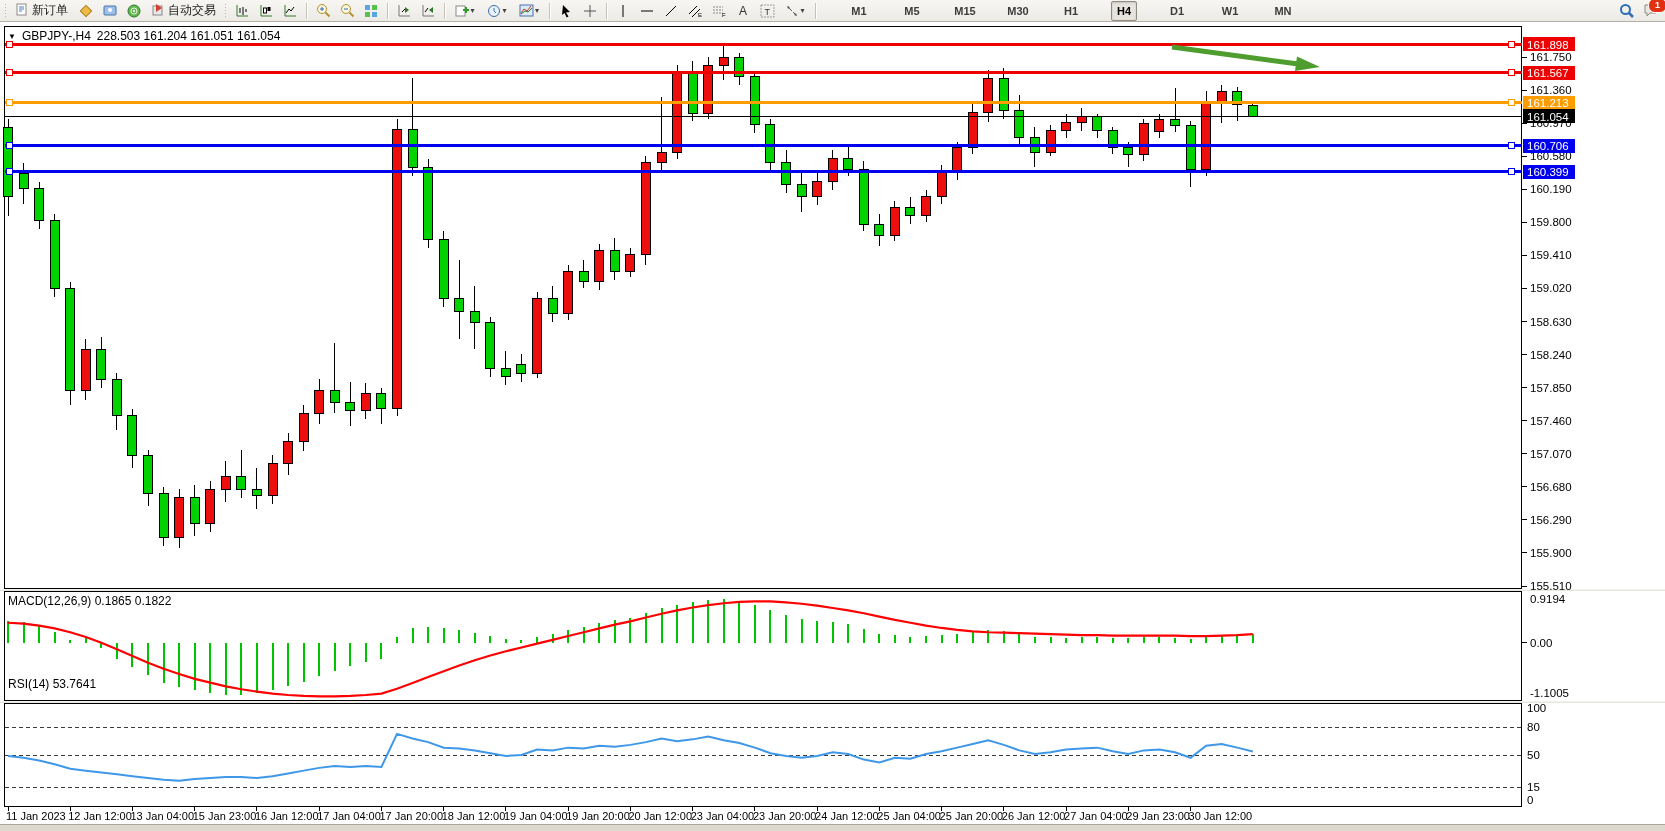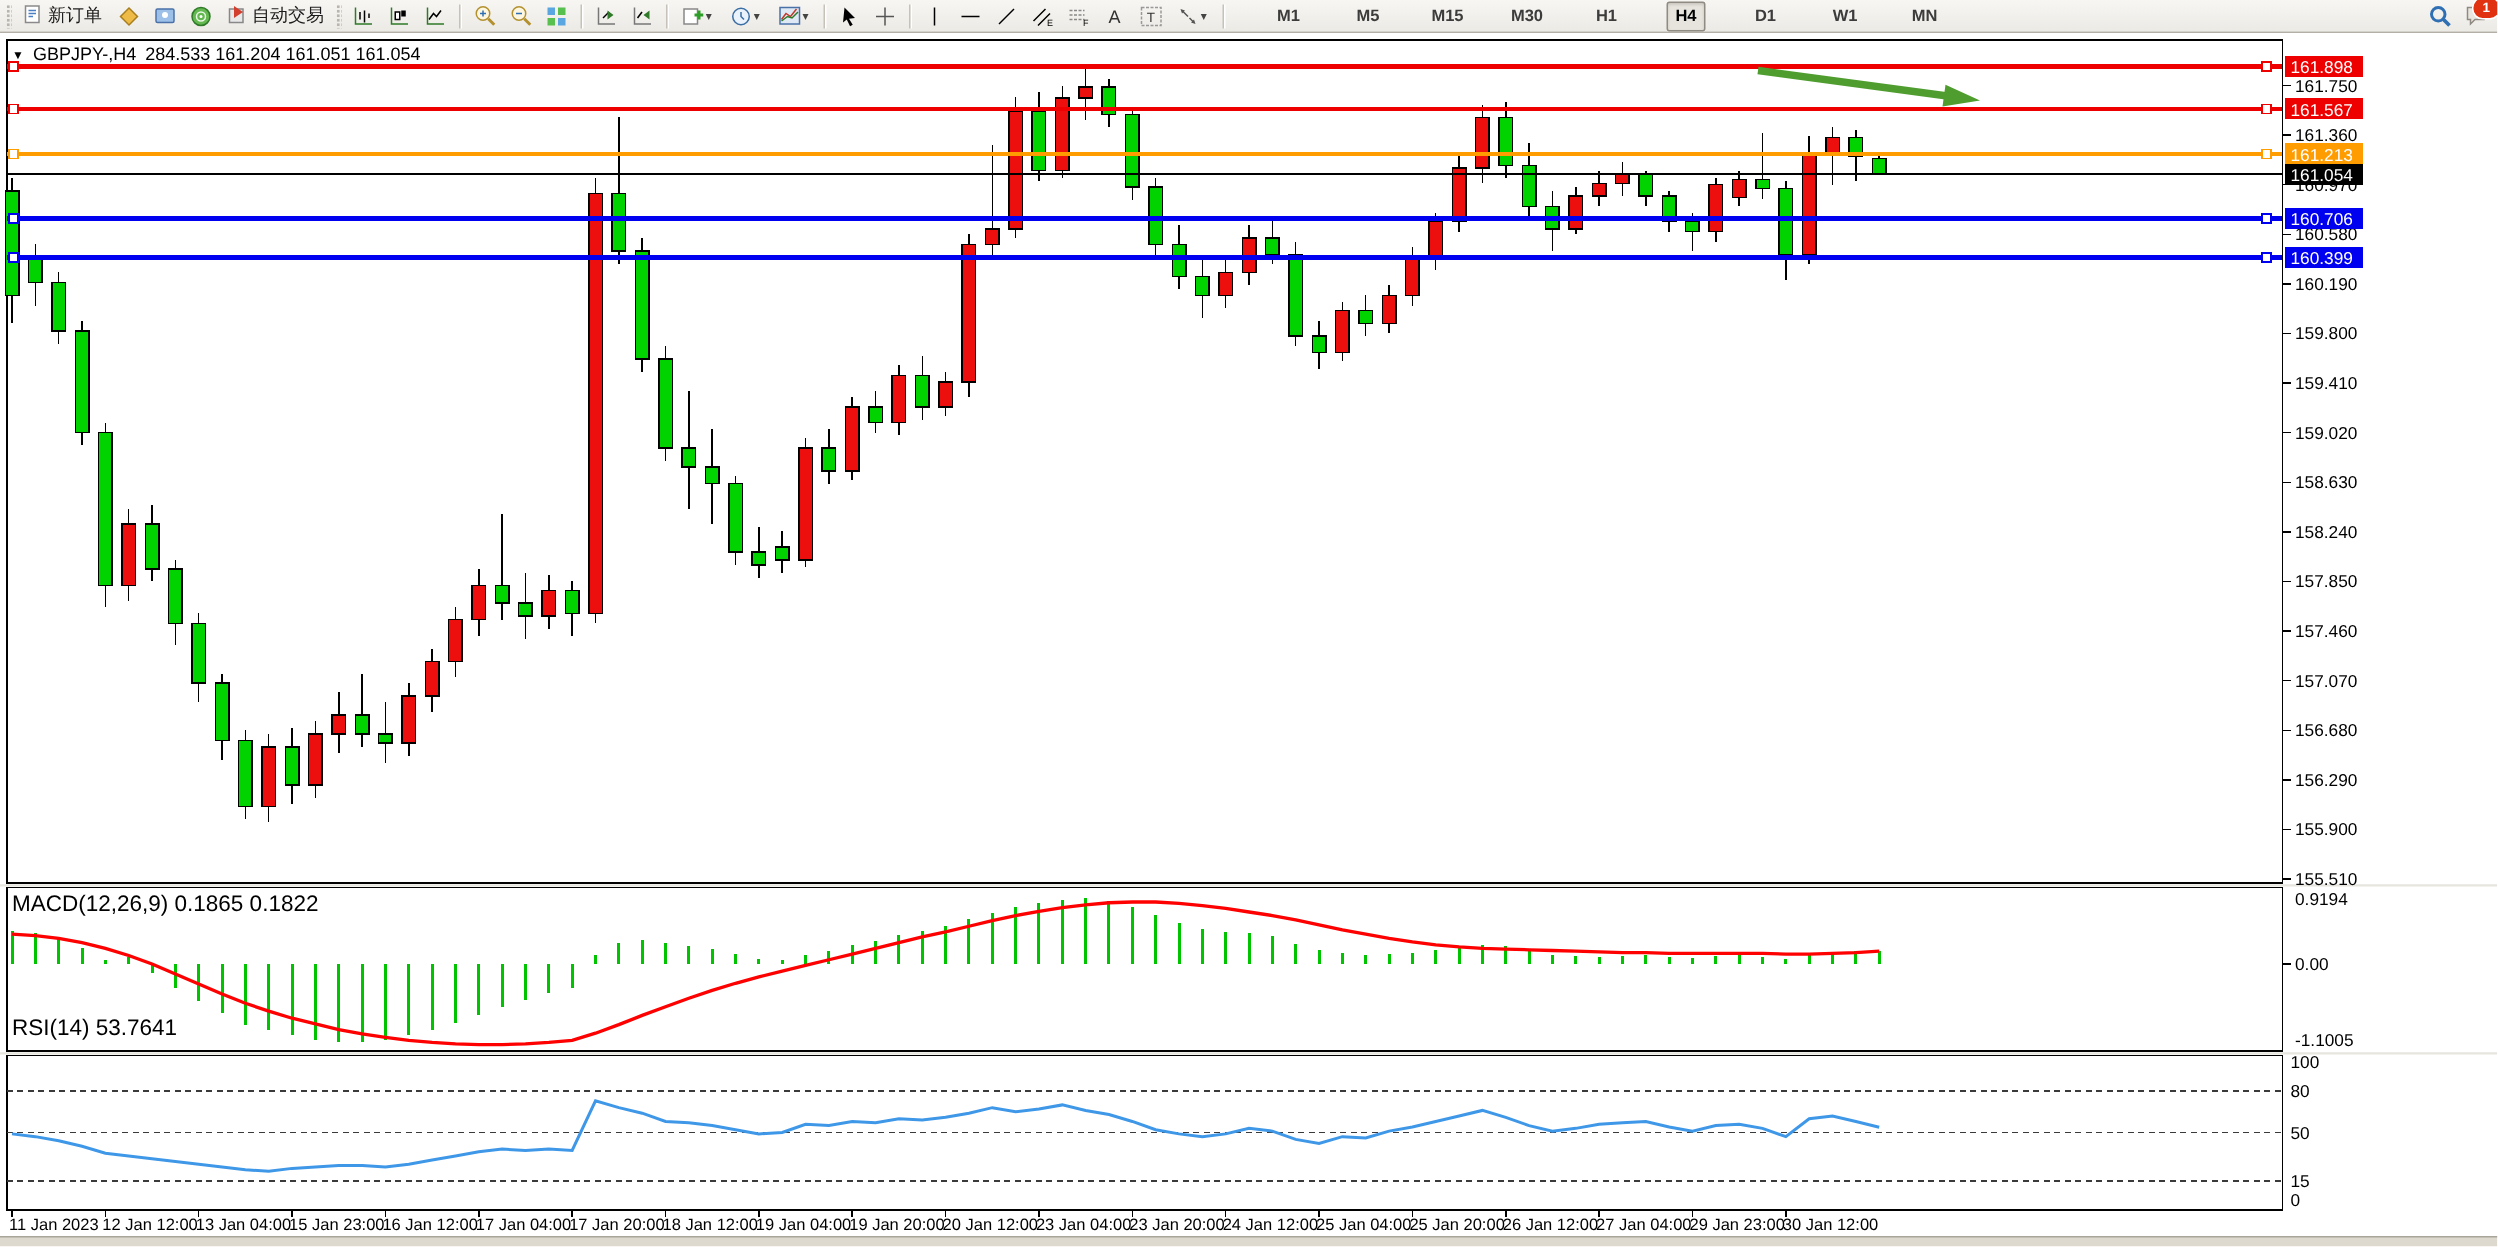--- a/index.html
+++ b/index.html
@@ -22,21 +22,21 @@
       font-size:11px;font-weight:bold;color:#3c3c3c;border:1px solid transparent;border-radius:2px;margin-left:26px;}
   .tf.active{border:1px solid #8f8b82;background:#e7e4dd;box-shadow:inset 0 1px 2px rgba(0,0,0,.15);color:#000;text-align:center;}
   #tb-right{margin-left:auto;display:flex;align-items:center;}
   #notif{position:relative;}
   #notif .badge{position:absolute;top:-4px;right:-5px;min-width:13px;height:13px;border-radius:7px;
         background:#e03111;color:#fff;font-size:9px;font-weight:bold;display:flex;
         align-items:center;justify-content:center;border:1px solid #fff;padding:0 2px;}
   
   #chart-area{position:absolute;left:0;top:22px;width:1665px;height:809px;background:#fff;}
   #chart-svg{position:absolute;left:0;top:0;}
-  .overlay-label{position:absolute;font-size:15px;color:#000;pointer-events:none;}
+  .overlay-label{position:absolute;font-size:12px;color:#000;pointer-events:none;}
   #main-title{left:8px;top:7px;font-size:12px;display:flex;gap:6px;align-items:center;}
   #main-title .tri{font-size:8px;}
   #bottom-strip{position:absolute;left:0;top:802px;width:1665px;height:7px;
                 background:#ddd9cf;border-top:1px solid #a9a59b;}
 </style>
 </head>
 <body>
 
 <div id="app">
 
@@ -654,21 +654,21 @@
           <text x="1527" y="731.4" font-size="11.5" fill="#000">80</text>
           <text x="1527" y="759" font-size="11.5" fill="#000">50</text>
           <text x="1527" y="791.2" font-size="11.5" fill="#000">15</text>
           <text x="1527" y="804" font-size="11.5" fill="#000">0</text>
         </g>
       </svg>
 
     <div class="overlay-label" id="main-title">
       <span class="tri">▼</span>
       <span>GBPJPY-,H4</span>
-      <span>284.533 161.204 161.051 161.054</span>
+      <span>228.503 161.204 161.051 161.054</span>
     </div>
 
     <div class="overlay-label" id="macd-label" style="left:8px;top:572px;">MACD(12,26,9) 0.1865 0.1822</div>
     <div class="overlay-label" id="rsi-label" style="left:8px;top:655px;">RSI(14) 53.7641</div>
 
     <div id="bottom-strip"></div>
   </div>
 </div>
 
 </body></html>

